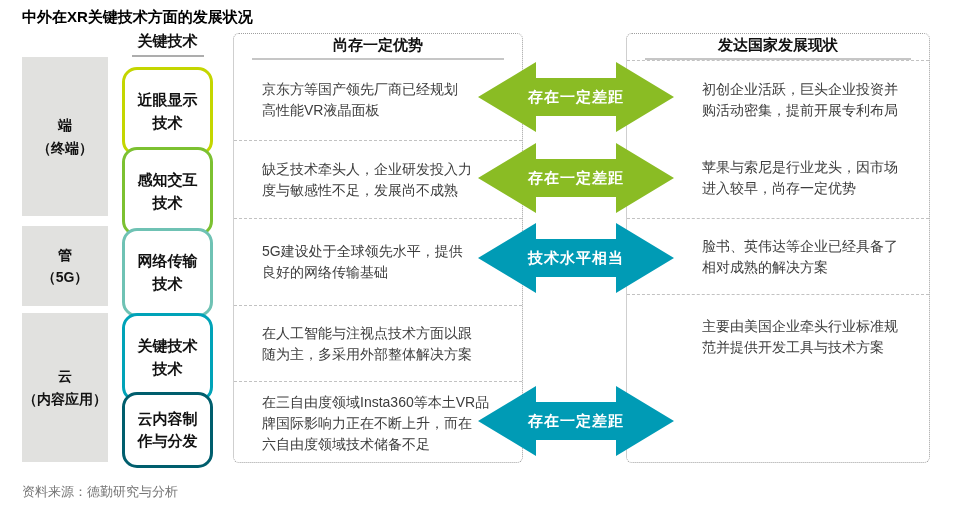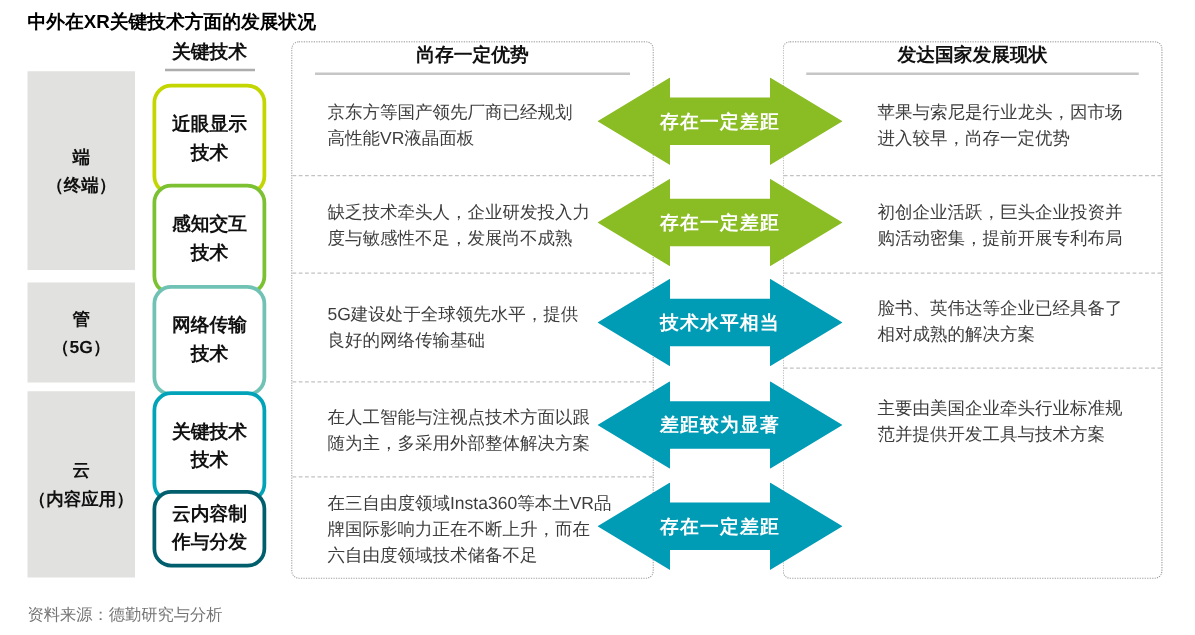--- a/index.html
+++ b/index.html
@@ -41,21 +41,21 @@
     background:#ffffff;border:3px solid #999;border-radius:15px;
     box-sizing:border-box;
     display:flex;align-items:center;justify-content:center;
     text-align:center;font-size:15px;font-weight:bold;color:#111;
     white-space:pre-line;line-height:1.5;
   }
   .tech-1{top:67px;}
   .tech-2{top:147px;}
   .tech-3{top:228px;}
   .tech-4{top:313px;}
-  .tech-5{top:392px;height:62px;}
+  .tech-5{top:392px;height:76px;}
   
   .panel{
     position:absolute;top:33px;height:430px;
     border:1px dotted #9f9f9f;border-radius:6px;
     box-sizing:border-box;background:#fff;
   }
   .panel-china{left:233px;width:290px;}
   .panel-foreign{left:626px;width:304px;}
   .panel-header{
     height:24px;margin:0 18px;
@@ -146,28 +146,28 @@
       </div>
     <div class="prow r5 sep">
         <p>在三自由度领域Insta360等本土VR品
 牌国际影响力正在不断上升，而在
 六自由度领域技术储备不足</p>
       </div>
   </div>
 
   <div class="panel panel-foreign">
     <div class="panel-header">发达国家发展现状</div>
+    <div class="prow r2 sep">
+        <p>初创企业活跃，巨头企业投资并
+购活动密集，提前开展专利布局</p>
+      </div>
     <div class="prow r1">
         <p>苹果与索尼是行业龙头，因市场
 进入较早，尚存一定优势</p>
       </div>
-    <div class="prow r2 sep">
-        <p>初创企业活跃，巨头企业投资并
-购活动密集，提前开展专利布局</p>
-      </div>
     <div class="prow r4 sep">
         <p>脸书、英伟达等企业已经具备了
 相对成熟的解决方案</p>
       </div>
     <div class="prow r5 sep">
         <p>主要由美国企业牵头行业标准规
 范并提供开发工具与技术方案</p>
       </div>
   </div>
 
@@ -182,28 +182,22 @@
       <polygon points="0,35 58,0 58,16 138,16 138,0 196,35 138,70 138,54 58,54 58,70" style="fill: rgb(138, 188, 36);"></polygon>
     </svg>
     <span class="arrow-label">存在一定差距</span>
   </div>
   <div class="arrow a3">
     <svg viewBox="0 0 196 70" preserveAspectRatio="none">
       <polygon points="0,35 58,0 58,16 138,16 138,0 196,35 138,70 138,54 58,54 58,70" style="fill: rgb(0, 155, 181);"></polygon>
     </svg>
     <span class="arrow-label">技术水平相当</span>
   </div>
-  <div class="arrow a4">
+  <div class="arrow a5">
     <svg viewBox="0 0 196 70" preserveAspectRatio="none">
       <polygon points="0,35 58,0 58,16 138,16 138,0 196,35 138,70 138,54 58,54 58,70" style="fill: rgb(0, 155, 181);"></polygon>
     </svg>
-    <span class="arrow-label">差距较为显著</span>
-  </div>
-  <div class="arrow a5">
-    <svg viewBox="0 0 196 70" preserveAspectRatio="none">
-      <polygon points="0,35 58,0 58,16 138,16 138,0 196,35 138,70 138,54 58,54 58,70" style="fill: rgb(0, 155, 181);"></polygon>
-    </svg>
     <span class="arrow-label">存在一定差距</span>
   </div>
 
   <div class="footer">资料来源：德勤研究与分析</div>
 
 </div>
 
 </body></html>

